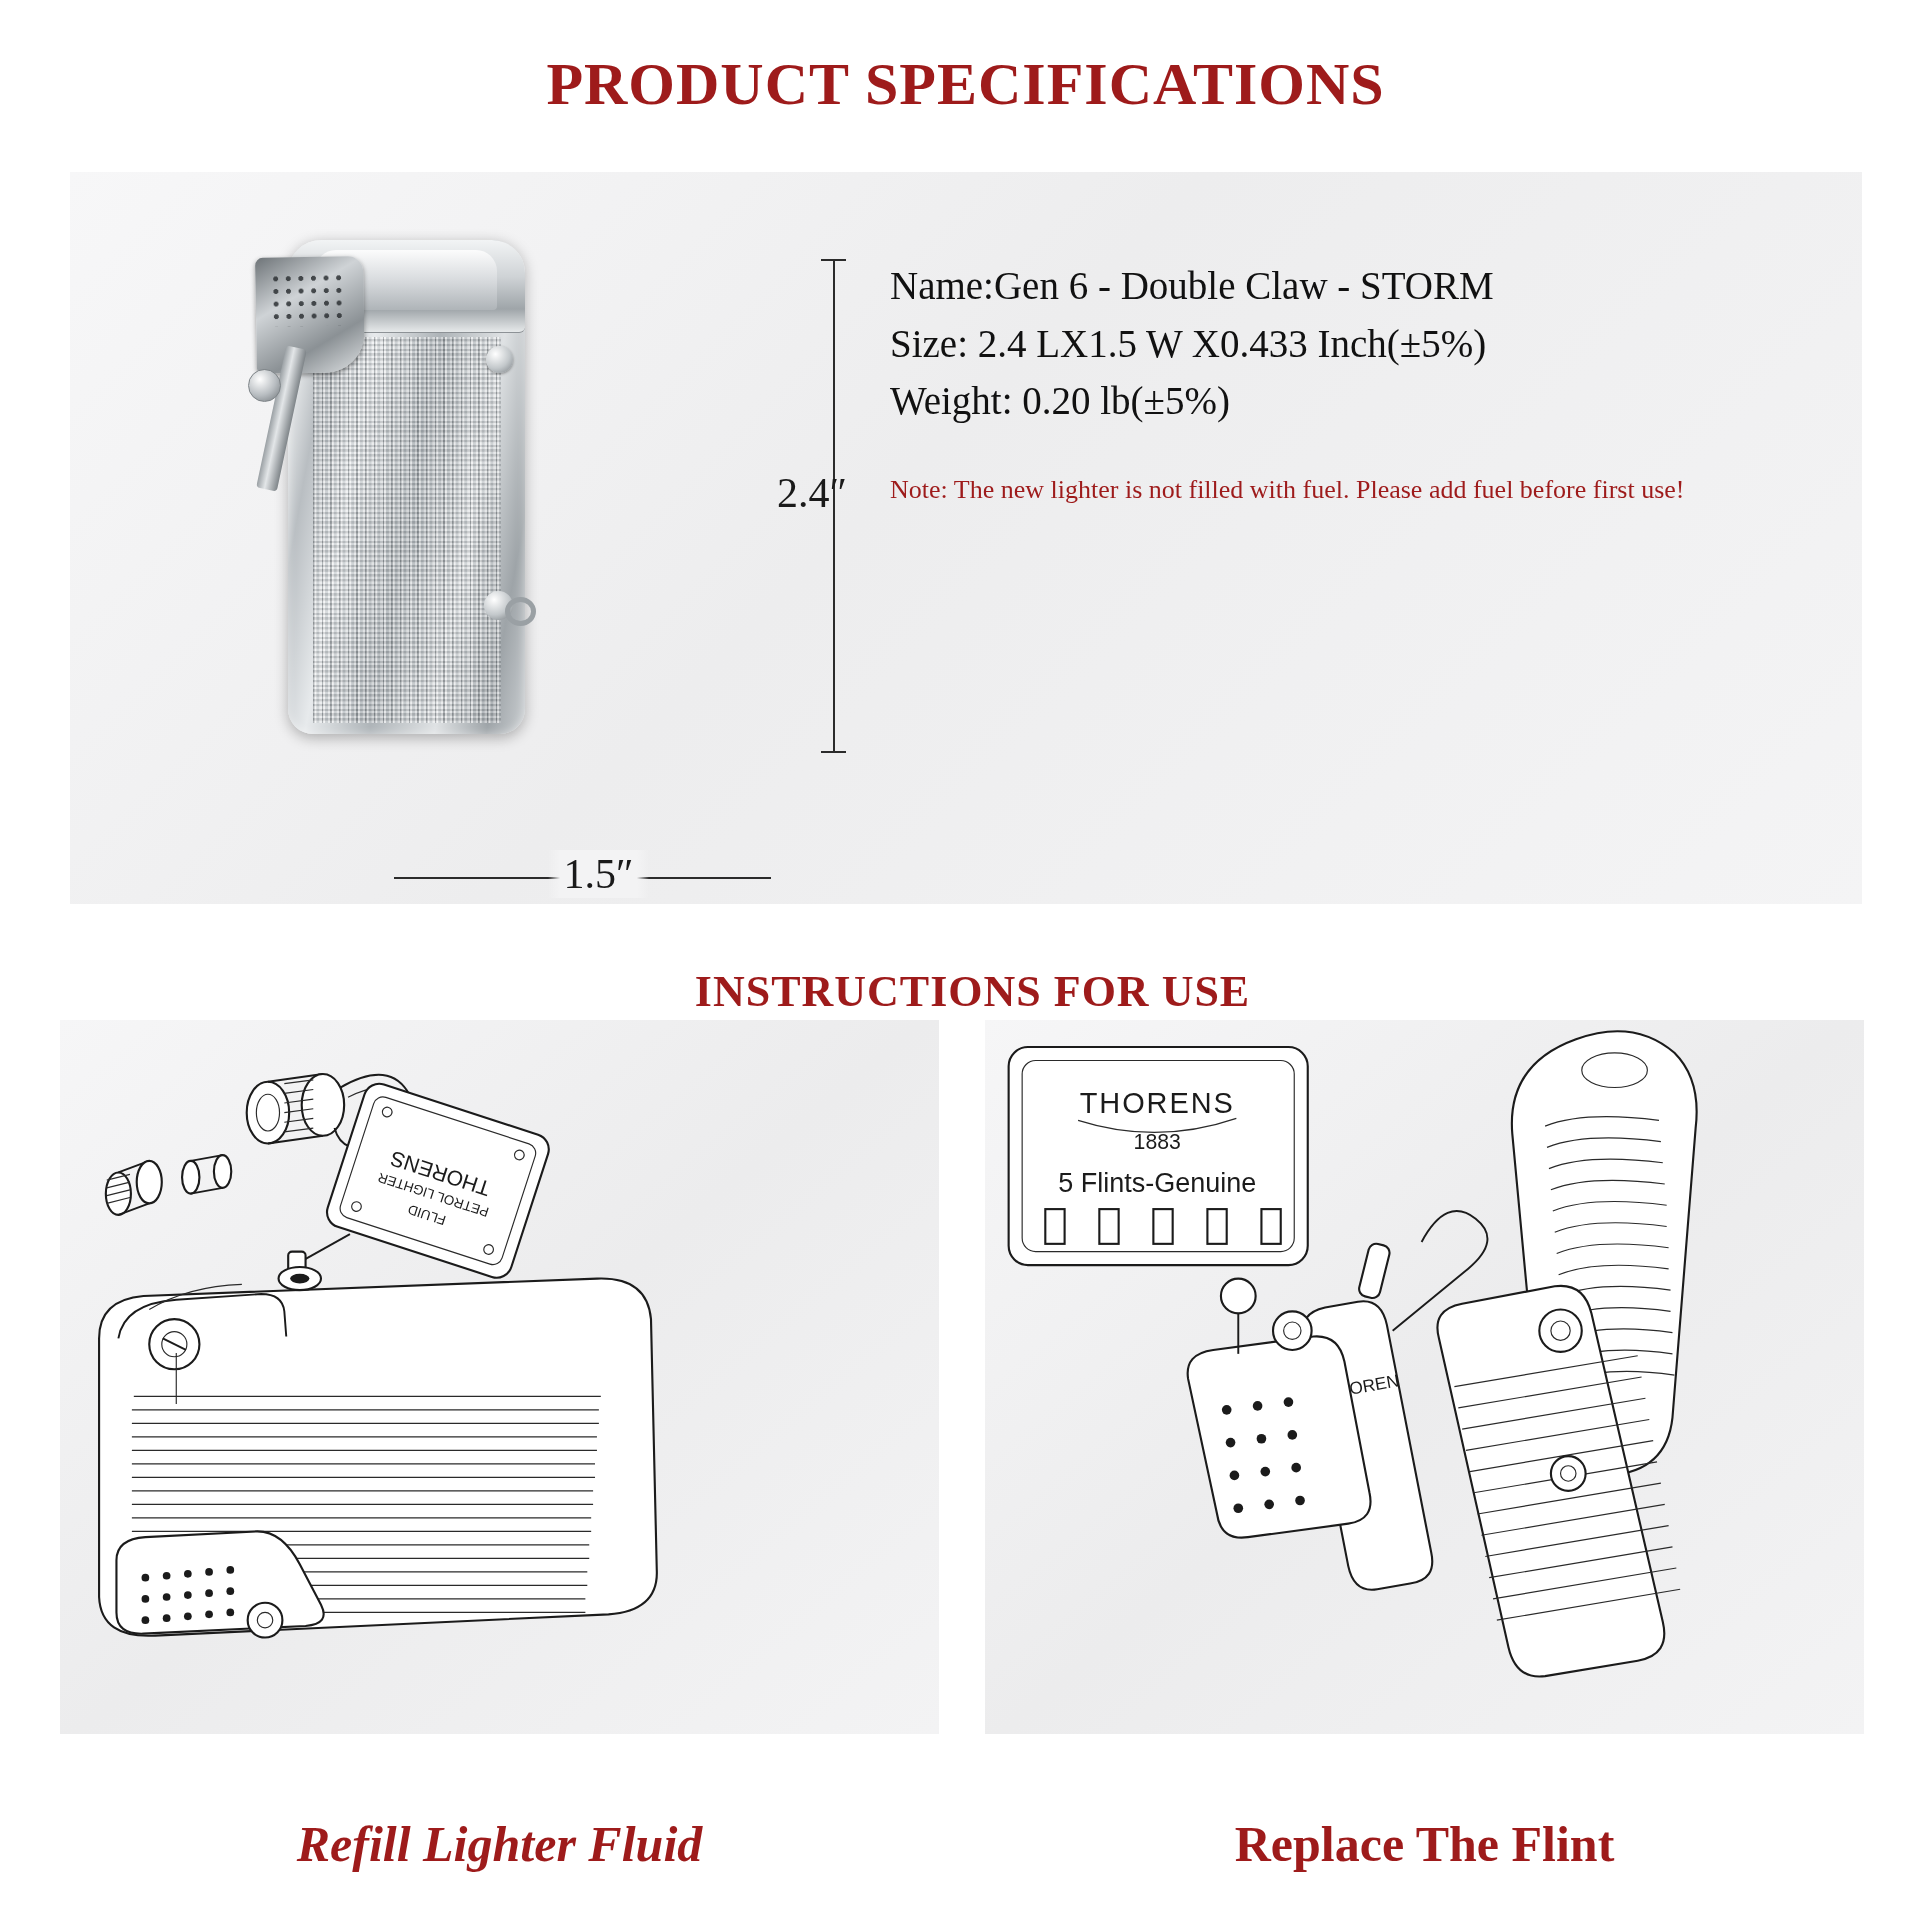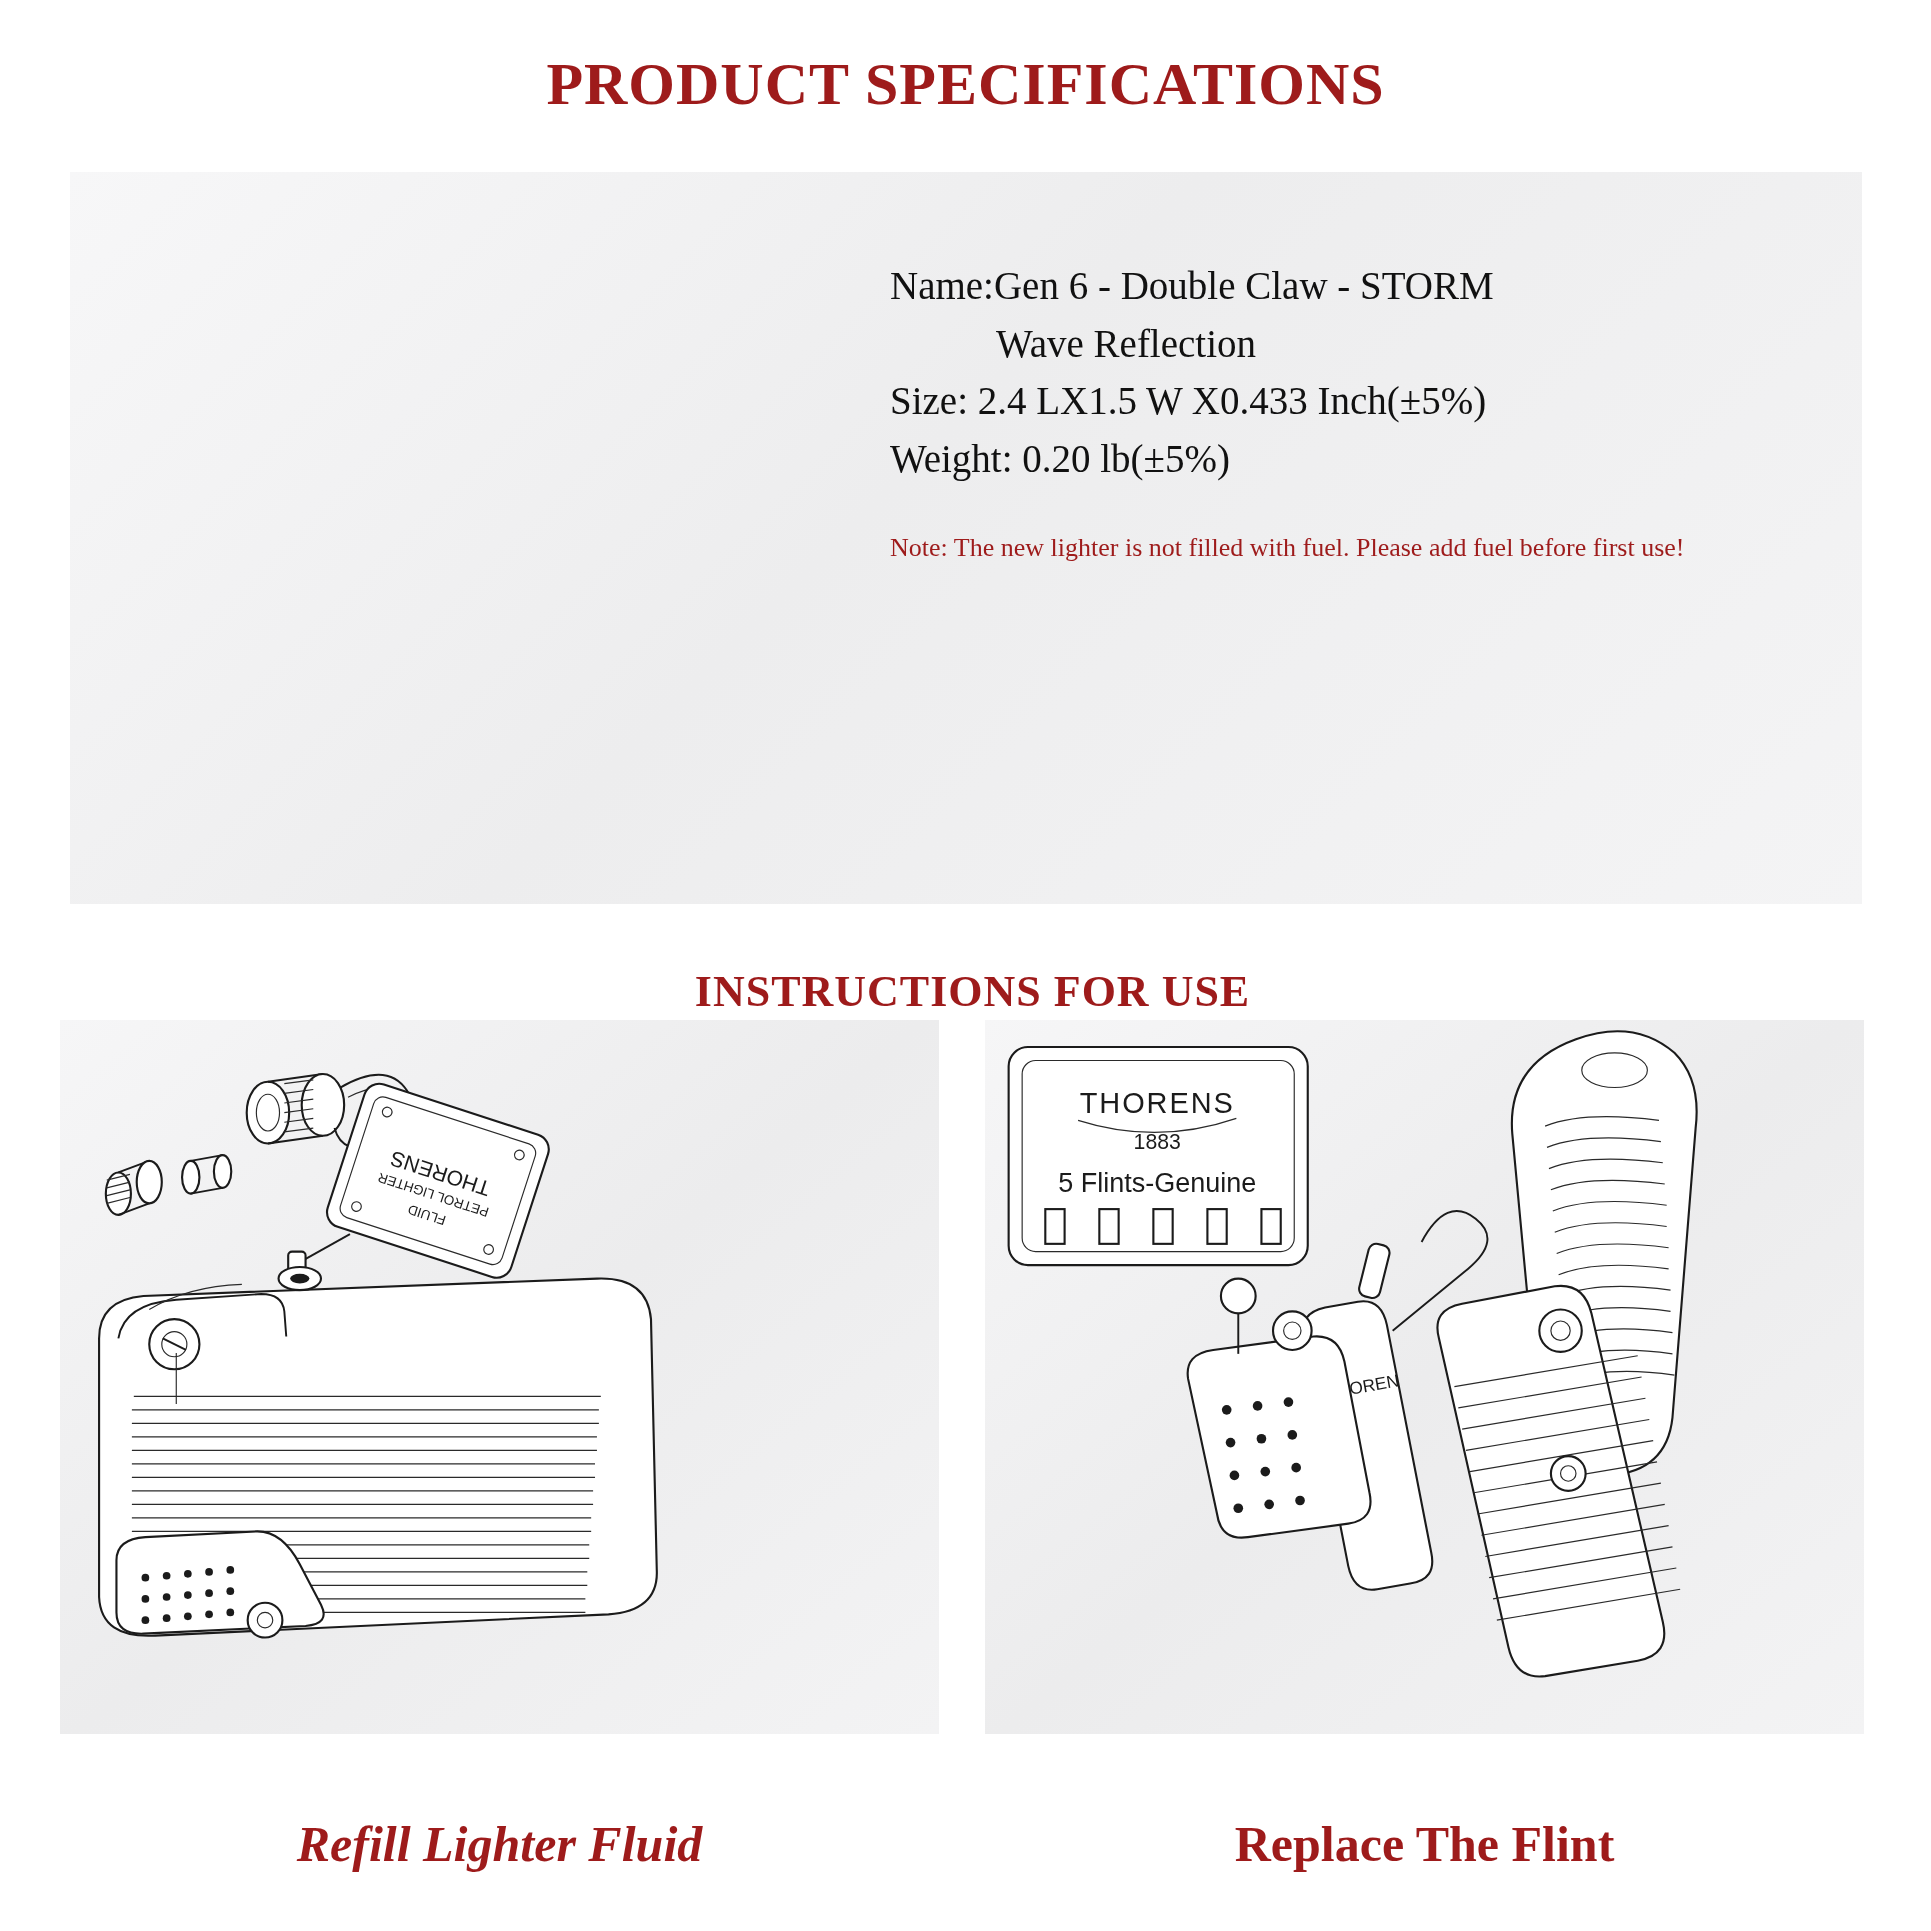--- a/index.html
+++ b/index.html
@@ -281,24 +281,46 @@
 </style>
 </head>
 <body>
 
 <div class="page">
 
   <div class="main-title" id="spec-title">PRODUCT SPECIFICATIONS</div>
 
   <div class="spec-panel">
 
+    <div class="lighter-wrap">
+      <div class="lighter">
+        <div class="waves"></div>
+        <div class="lid">
+          <div class="lid-inner"></div>
+        </div>
+      </div>
+      <div class="striker">
+        <div class="striker-holes"></div>
+      </div>
+      <div class="striker-arm"></div>
+      <div class="thumb-wheel"></div>
+      <div class="hinge-pin"></div>
+      <div class="bottom-ring">
+        <div class="ball"></div>
+        <div class="loop"></div>
+      </div>
+
+      <div class="dim-v"></div>
+      <div class="dim-v-label">2.4″</div>
+      <div class="dim-h"></div>
+      <div class="dim-h-label">1.5″</div>
+    </div>
 
     <div class="spec-text">
       <div>Name:Gen 6 - Double Claw - STORM</div>
-      <div class="indent">Wave Reflection</div>
       <div>Size: 2.4 LX1.5 W X0.433 Inch(±5%)</div>
       <div>Weight: 0.20 lb(±5%)</div>
       <div class="spec-note">Note: The new lighter is not filled with fuel. Please add fuel before first use!</div>
     </div>
   </div>
 
   <div class="main-title" id="instr-title">INSTRUCTIONS FOR USE</div>
 
   <div class="instr-panel" id="panel-left">
     <svg width="879" height="714" viewBox="0 0 910 740">

